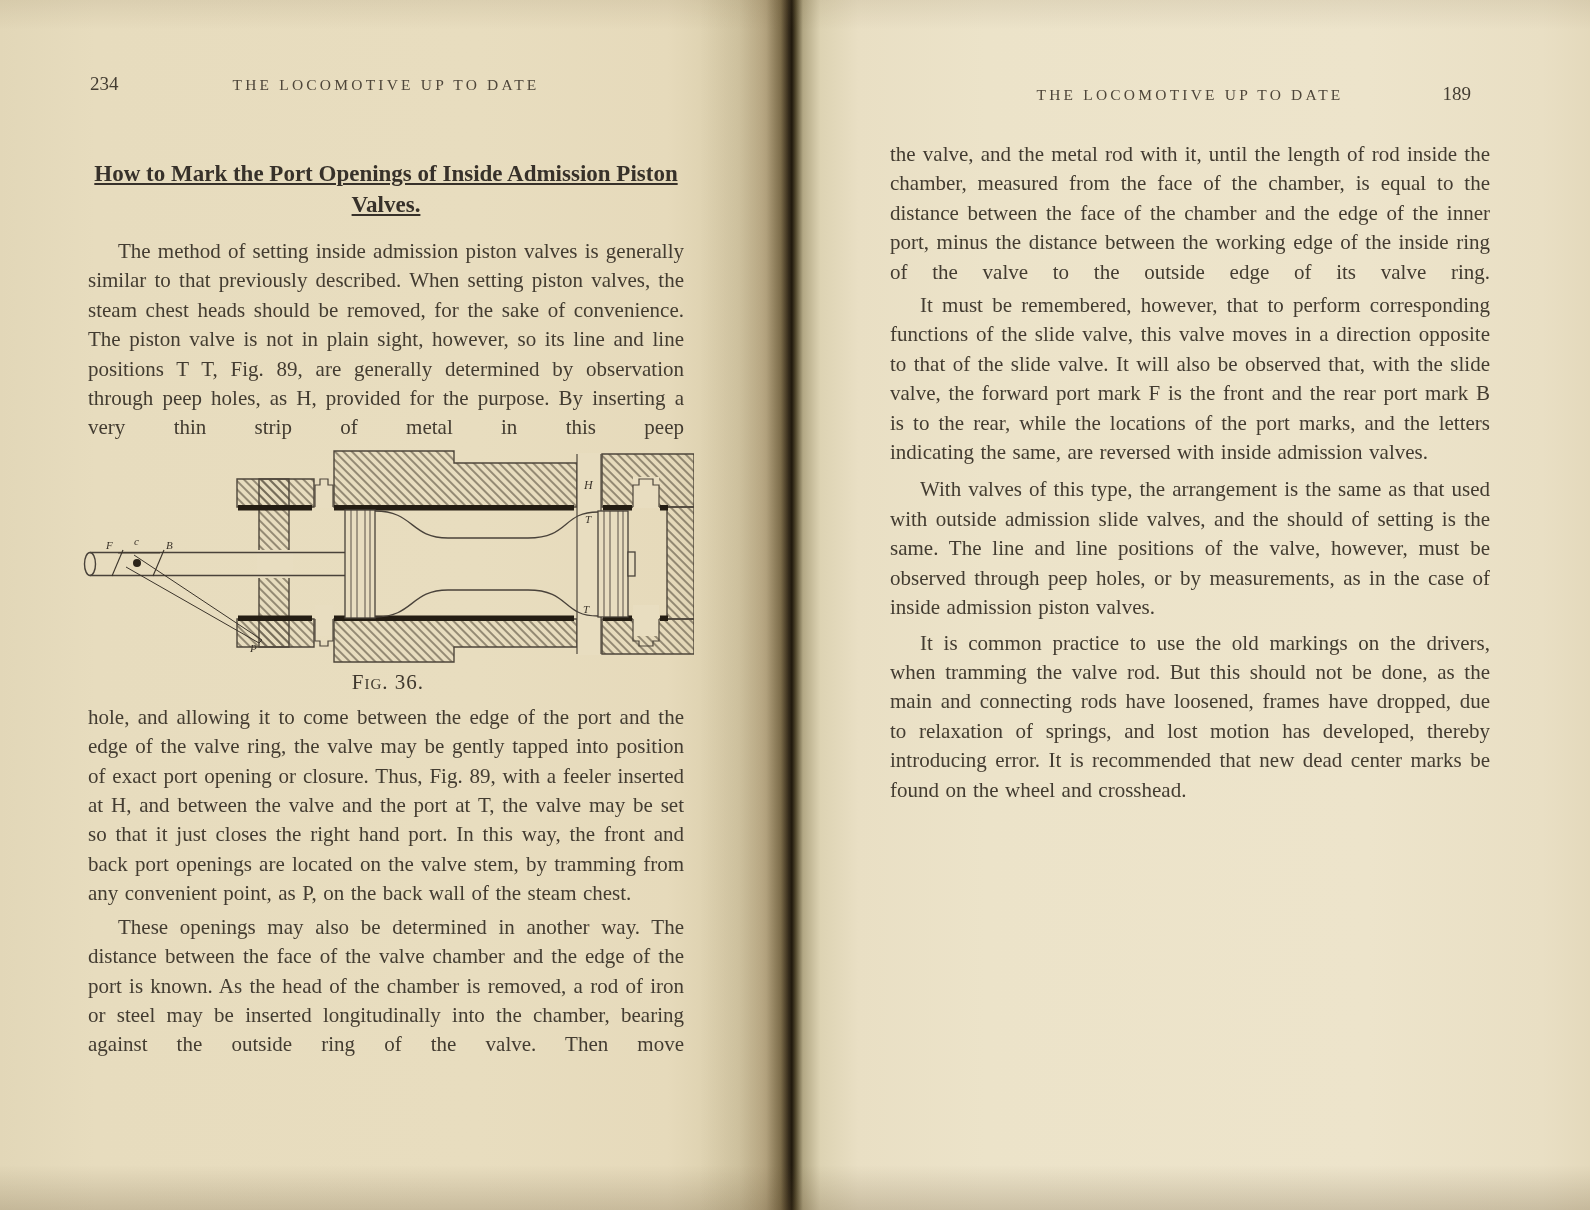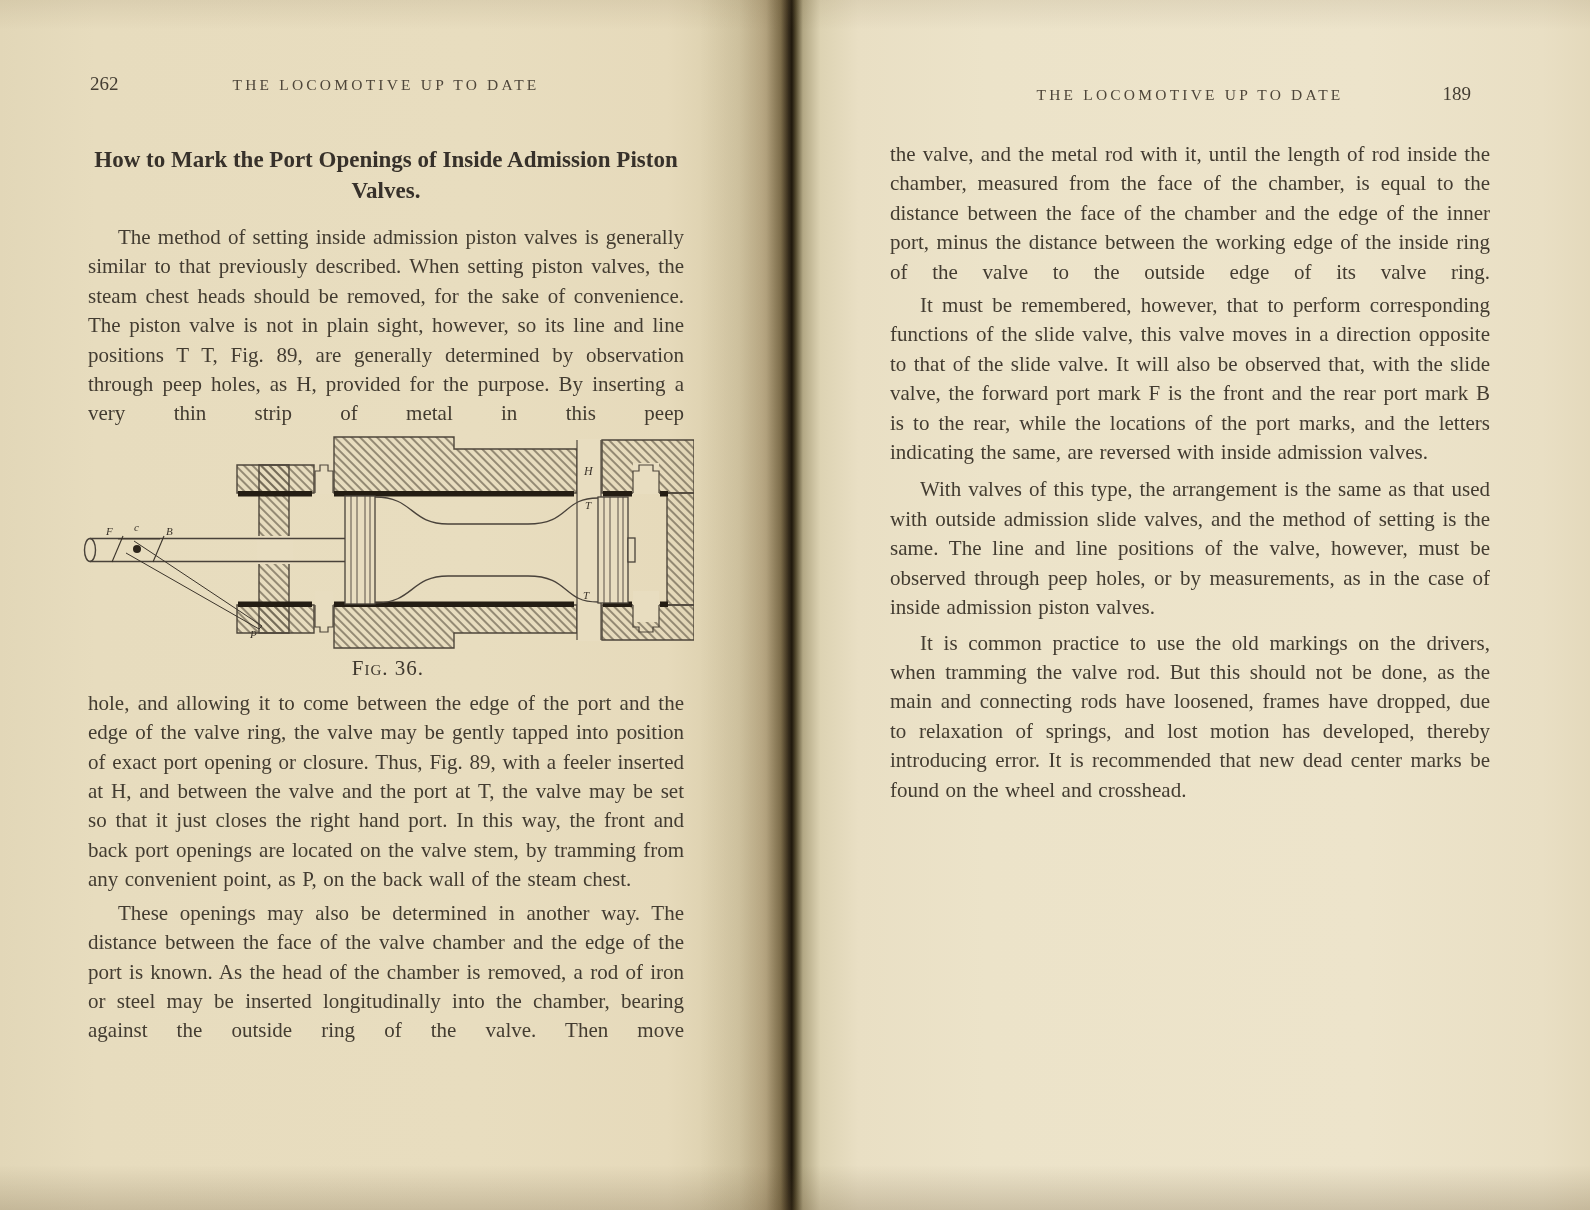--- a/index.html
+++ b/index.html
@@ -35,21 +35,21 @@
     font-variant:normal;
   }
   .pagenum{position:absolute;top:-3px;font-size:19px;color:#443d32;}
   .pagenum.pn-left{left:2px;}
   .pagenum.pn-right{right:19px;}
 
   h2.sect{
     font-size:23px;line-height:31px;font-weight:bold;color:#37312a;
     text-align:center;margin:0;
   }
-  .col.left h2.sect{margin-top:42px;}
+  .col.left h2.sect{margin-top:56px;text-decoration:underline;}
   p.body{
     font-size:21px;line-height:29.4px;margin:0;
     text-align:justify;word-spacing:1.2px;color:#433c31;
   }
   p.indent{text-indent:30px;}
   .runon{text-align-last:justify;}
   .col.left p.p1{margin-top:17px;}
   .col.left p.p2{margin-top:8px;}
   .col.left p.p3{margin-top:4px;}
 
@@ -70,21 +70,21 @@
   svg text.lblH{font-size:12px;}
 </style>
 </head>
 <body>
 
 <div class="spread">
   <div class="page-shadow-left"></div>
 
   <div class="col left">
     <div class="pagehead">
-      <span class="pagenum pn-left">262</span>
+      <span class="pagenum pn-left">234</span>
       <span class="running">THE LOCOMOTIVE UP TO DATE</span>
     </div>
 
     <h2 class="sect">How to Mark the Port Openings of Inside Admission Piston Valves.</h2>
 
     <p class="body indent runon p1">The method of setting inside admission piston valves is generally similar to that previously described. When setting piston valves, the steam chest heads should be removed, for the sake of convenience. The piston valve is not in plain sight, however, so its line and line positions T T, Fig. 89, are generally determined by observation through peep holes, as H, provided for the purpose. By inserting a very thin strip of metal in this peep</p>
 
     <figure class="fig">
       <svg viewBox="0 0 612 215" width="612" height="215">
         <defs>
@@ -187,17 +187,17 @@
 
   <div class="col right">
     <div class="pagehead">
       <span class="running">THE LOCOMOTIVE UP TO DATE</span>
       <span class="pagenum pn-right">189</span>
     </div>
 
     <p class="body runon p1">the valve, and the metal rod with it, until the length of rod inside the chamber, measured from the face of the chamber, is equal to the distance between the face of the chamber and the edge of the inner port, minus the distance between the working edge of the inside ring of the valve to the outside edge of its valve ring.</p>
     <p class="body indent p2">It must be remembered, however, that to perform corresponding functions of the slide valve, this valve moves in a direction opposite to that of the slide valve. It will also be observed that, with the slide valve, the forward port mark F is the front and the rear port mark B is to the rear, while the locations of the port marks, and the letters indicating the same, are reversed with inside admission valves.</p>
 
-    <p class="body indent p3">With valves of this type, the arrangement is the same as that used with outside admission slide valves, and the method of setting is the same. The line and line positions of the valve, however, must be observed through peep holes, or by measurements, as in the case of inside admission piston valves.</p>
+    <p class="body indent p3">With valves of this type, the arrangement is the same as that used with outside admission slide valves, and the should of setting is the same. The line and line positions of the valve, however, must be observed through peep holes, or by measurements, as in the case of inside admission piston valves.</p>
 
     <p class="body indent p4">It is common practice to use the old markings on the drivers, when tramming the valve rod. But this should not be done, as the main and connecting rods have loosened, frames have dropped, due to relaxation of springs, and lost motion has developed, thereby introducing error. It is recommended that new dead center marks be found on the wheel and crosshead.</p>
   </div>
 </div>
 
 </body></html>

